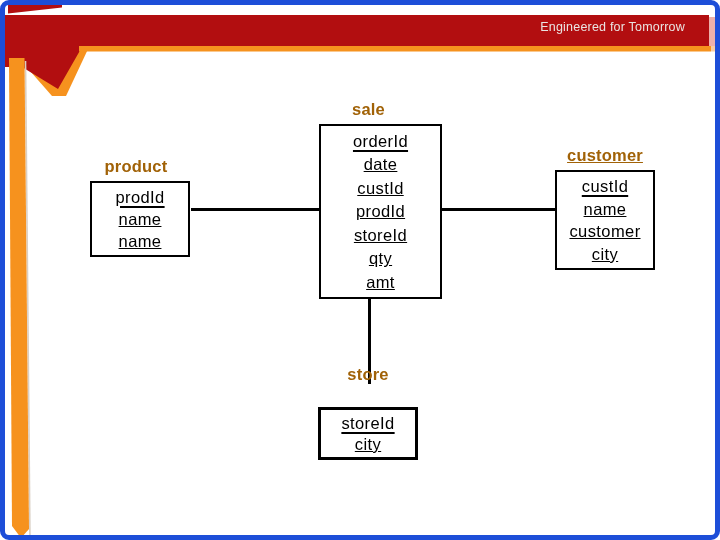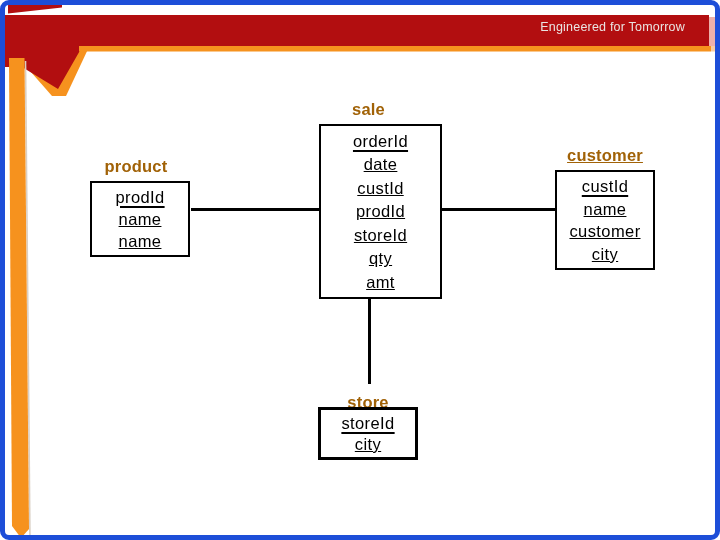--- a/index.html
+++ b/index.html
@@ -29,21 +29,21 @@
   #conn-customer { left:413px; top:203px; width:137px; height:3px; }
   #conn-store { left:363px; top:294px; width:3px; height:85px; }
 
   
   #t-product-title { left:81px;  top:152px; width:100px; }
   #t-product-box   { left:85px;  top:176px; width:100px; height:76px; }
   #t-sale-title    { left:314px; top:95px;  width:99px;  }
   #t-sale-box      { left:314px; top:119px; width:123px;  height:175px; }
   #t-customer-title{ left:550px; top:141px; width:100px;text-decoration:underline; }
   #t-customer-box  { left:550px; top:165px; width:100px; height:100px; }
-  #t-store-title   { left:313px; top:388px; width:100px; }
+  #t-store-title   { left:313px; top:360px; width:100px; }
   #t-store-box     { left:313px; top:402px; width:100px; height:53px; border-width:3px; }
 </style>
 </head>
 <body>
 
 <div class="slide">
 
   <svg class="deco" viewBox="0 0 720 540">
 
     <polygon points="4,42 84,42 61,91 47,91" fill="#F6921E"></polygon>

